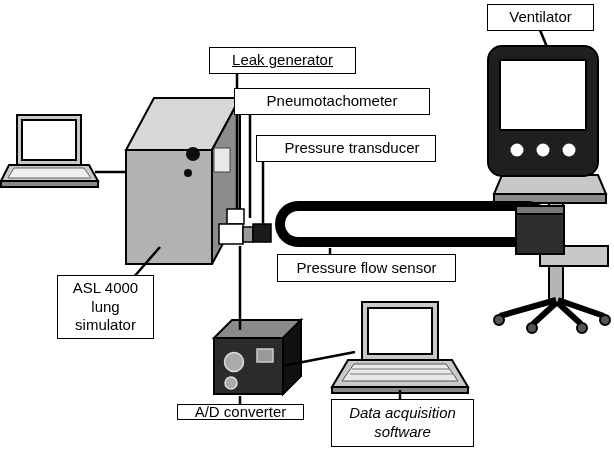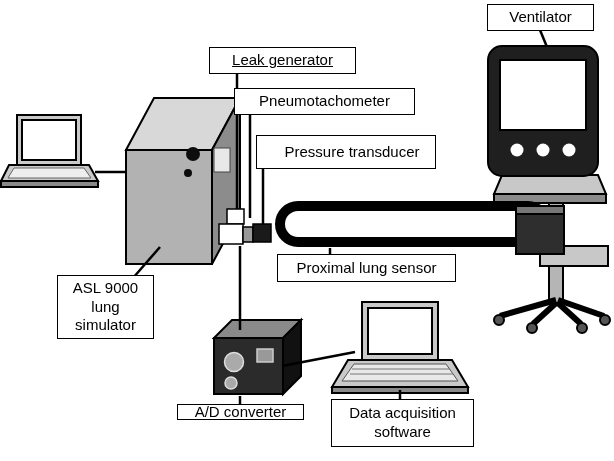--- a/index.html
+++ b/index.html
@@ -120,28 +120,28 @@
       <rect x="219" y="224" width="24" height="20" fill="#ffffff"></rect>
       <rect x="243" y="227" width="10" height="15" fill="#999999"></rect>
       <rect x="253" y="224" width="18" height="18" fill="#1a1a1a"></rect>
     </g>
   </svg>
 
   <div class="label" style="left:487px;top:4px;width:107px;height:27px;">Ventilator</div>
 
   <div class="label" style="left:209px;top:47px;width:147px;height:27px;text-decoration:underline;">Leak generator</div>
 
-  <div class="label" style="left:234px;top:88px;width:181px;height:27px;">Pneumotachometer</div>
+  <div class="label" style="left:234px;top:88px;width:196px;height:27px;">Pneumotachometer</div>
 
-  <div class="label" style="left:256px;top:135px;width:180px;height:34px;padding-left:12px;">Pressure transducer</div>
+  <div class="label" style="left:256px;top:135px;width:180px;height:27px;padding-left:12px;">Pressure transducer</div>
 
-  <div class="label" style="left:277px;top:254px;width:179px;height:28px;">Proximal lung sensor</div>
+  <div class="label" style="left:277px;top:254px;width:179px;height:28px;">Pressure flow sensor</div>
 
-  <div class="label" style="left:57px;top:275px;width:97px;height:64px;">ASL 9000
+  <div class="label" style="left:57px;top:275px;width:97px;height:64px;">ASL 4000
 lung
 simulator</div>
 
   <div class="label" style="left:177px;top:404px;width:127px;height:16px;">A/D converter</div>
 
-  <div class="label" style="left:331px;top:399px;width:143px;height:48px;">Data acquisition
+  <div class="label" style="left:331px;top:399px;width:143px;height:48px;font-style:italic;">Data acquisition
 software</div>
 
 </div>
 
 </body></html>

